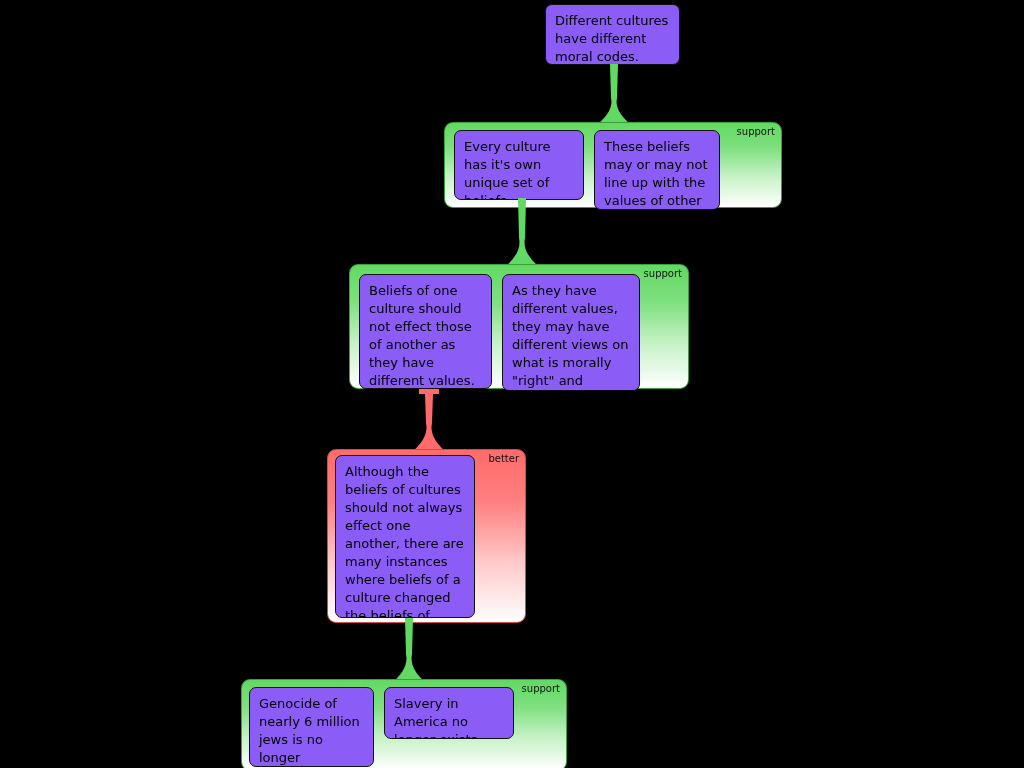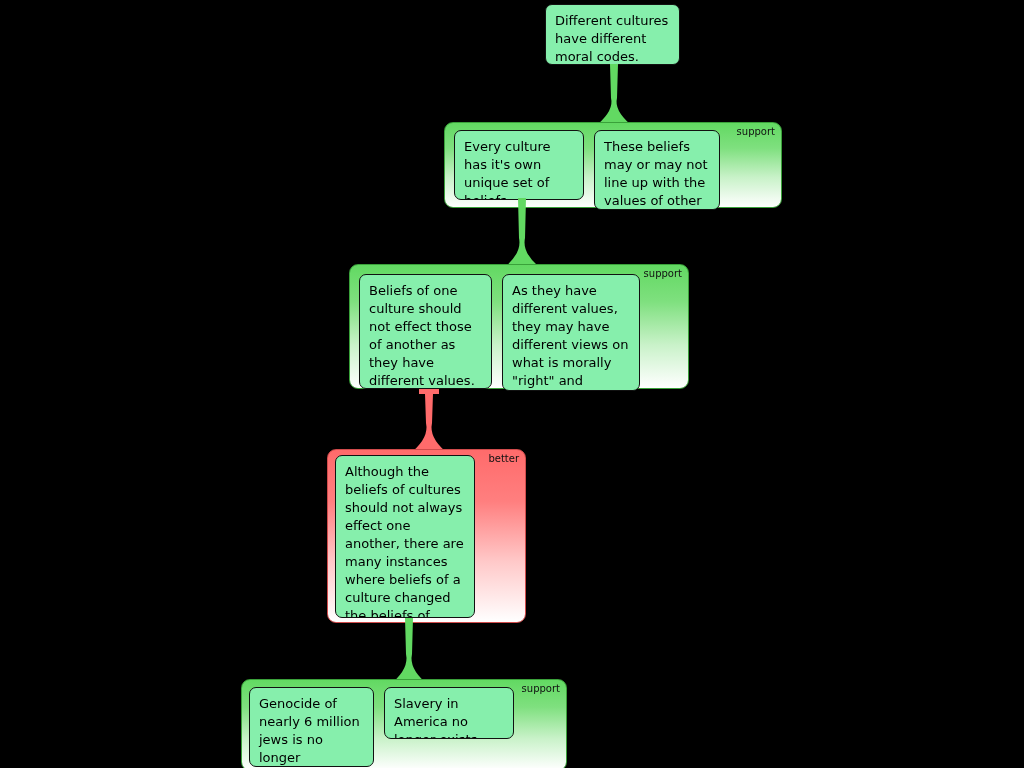--- a/index.html
+++ b/index.html
@@ -42,21 +42,21 @@
     top: 3px;
     font-size: 10px;
     color: #111111;
     line-height: 12px;
     white-space: nowrap;
   }
 
   
   .card {
     position: absolute;
-    background: #86efac;
+    background: #8b5cf6;
     border: 1px solid #111111;
     border-radius: 7px;
     box-sizing: border-box;
     padding: 7px 9px 6px 9px;
     font-size: 13px;
     line-height: 18px;
     color: #000000;
     overflow: hidden;
   }
 

